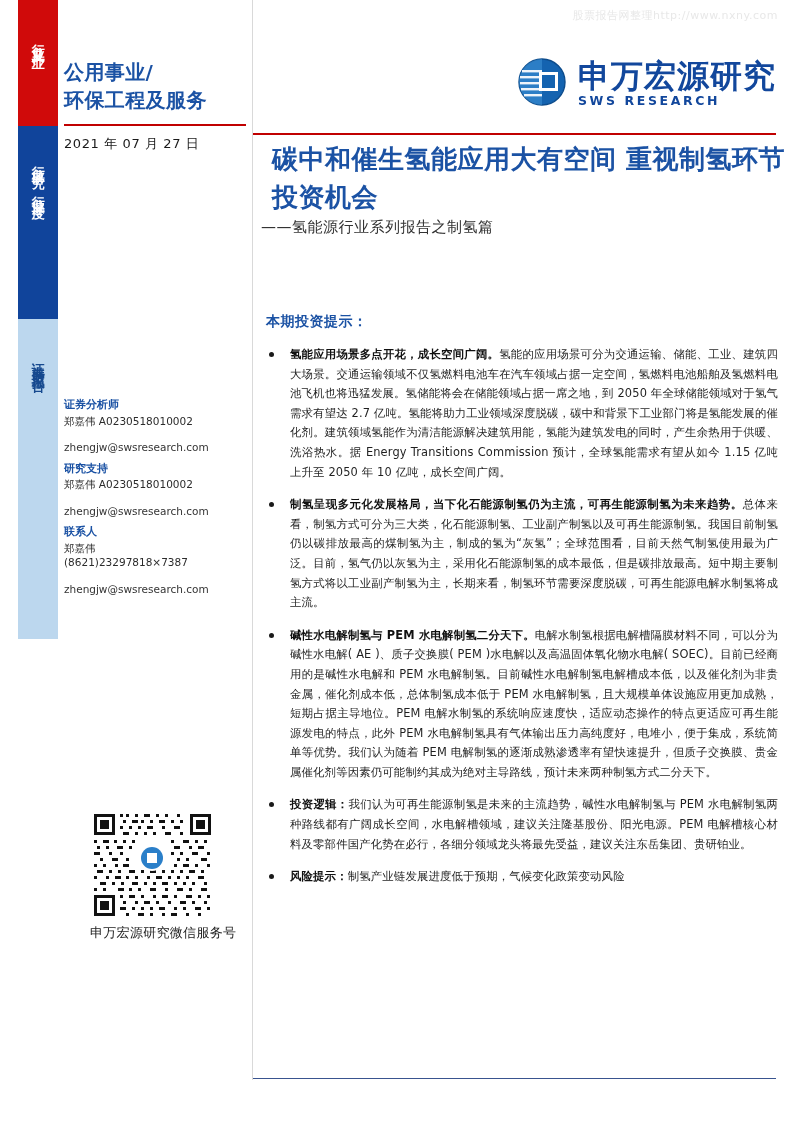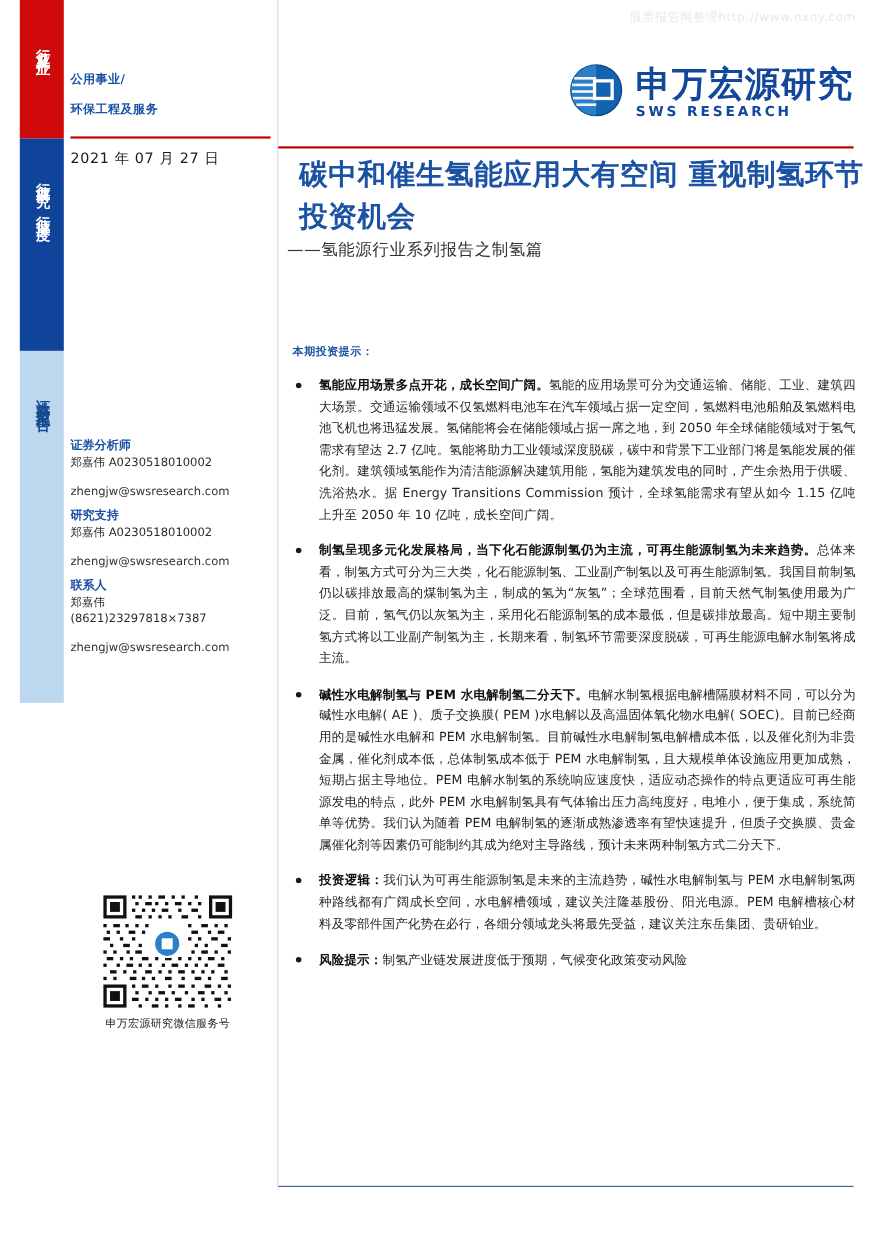--- a/index.html
+++ b/index.html
@@ -77,21 +77,21 @@
   
   .leftcol {
     position: absolute;
     left: 64px;
     top: 0;
     width: 185px;
   }
   .sector-line {
     color: #1b52a4;
     font-weight: bold;
-    font-size: 11px;
+    font-size: 20px;
     line-height: 28px;
     letter-spacing: 0.4px;
   }
   .sector-block { margin-top: 58px; }
   .rule-red {
     border-top: 2px solid #c00000;
     margin-top: 10px;
     width: 182px;
   }
   .date-line {
@@ -132,21 +132,21 @@
   .qr-wrap {
     position: absolute;
     left: 90px;
     top: 810px;
     width: 125px;
     text-align: center;
   }
   .qr-img { display: block; }
   .qr-cap {
     margin-top: 4px;
-    font-size: 10px;
+    font-size: 13px;
     color: #222222;
     letter-spacing: 0.3px;
     white-space: nowrap;
   }
 
   
   .vdivider {
     position: absolute;
     left: 252px;
     top: 0px;
@@ -214,21 +214,21 @@
   
   .body-wrap {
     position: absolute;
     left: 266px;
     top: 313px;
     width: 512px;
   }
   .body-title {
     color: #1b52a4;
     font-weight: bold;
-    font-size: 10px;
+    font-size: 14px;
     letter-spacing: 0.5px;
     margin-bottom: 14px;
   }
   ul.bullets {
     list-style: none;
     margin: 0;
     padding: 0;
   }
   ul.bullets > li {
     position: relative;

